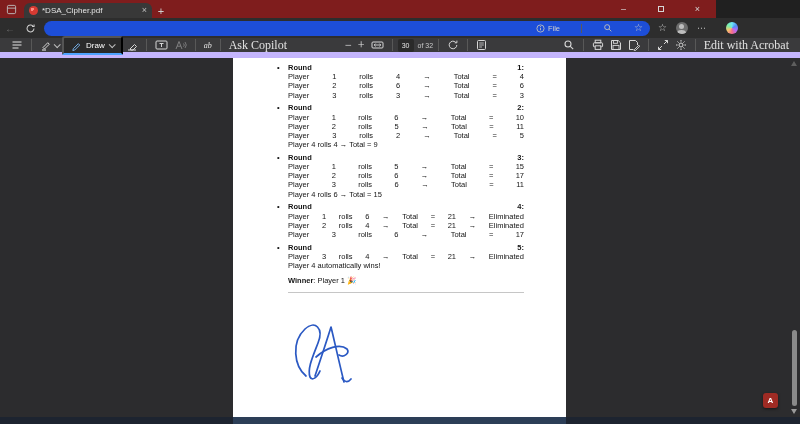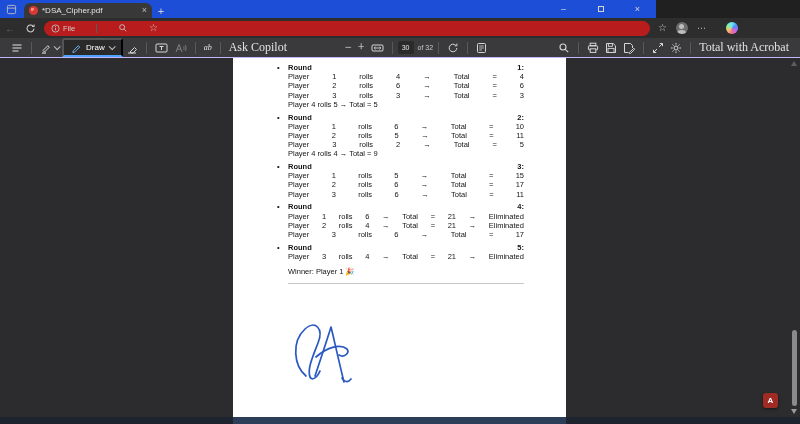--- a/index.html
+++ b/index.html
@@ -1,50 +1,50 @@
 <!DOCTYPE html>
 <html><head>
 <meta charset="utf-8">
 <style>
   * { box-sizing: border-box; margin: 0; padding: 0; }
   html,body { width: 800px; height: 424px; overflow: hidden; }
   body { font-family: "Liberation Sans", sans-serif; background:#202020; position:relative; }
 
   
-  .tabbar { position:absolute; left:0; top:0; width:656px; height:18px; background:#1d4ed8; display:flex; align-items:flex-end; }
+  .tabbar { position:absolute; left:0; top:0; width:716px; height:18px; background:#7f1d1d; display:flex; align-items:flex-end; }
   .tab-actions { width:22px; height:18px; display:flex; align-items:center; justify-content:center; }
   .tab-actions svg { display:block; }
   .tab { position:relative; margin-left:2px; width:128px; height:15px; background:#383838; border-radius:6px 6px 0 0; display:flex; align-items:center; padding:0 5px; gap:4px; }
   .tab-title { font-size:8px; color:#e6e6e6; flex:1; white-space:nowrap; overflow:hidden; }
   .favicon { width:9px; height:9px; border-radius:50%; background:radial-gradient(circle at 35% 35%, #ff8a80 0 18%, #d63a32 20% 100%); flex:0 0 auto; }
   .tab-close { font-size:9px; color:#bdbdbd; line-height:1; cursor:default; }
   .newtab { width:18px; height:15px; color:#cfcfcf; font-size:11px; display:flex; align-items:center; justify-content:center; }
   .wincontrols { position:absolute; right:0; top:0; height:18px; display:flex; }
   .wbtn { width:37px; height:18px; display:flex; align-items:center; justify-content:center; color:#d6d6d6; font-size:9px; }
   .wbtn .box { width:6px; height:6px; border:1px solid #d6d6d6; display:block; }
 
   
   .addrrow { position:absolute; left:0; top:18px; width:800px; height:20px; background:#2d2d2d; display:flex; align-items:center; }
   .navbtn { width:20px; height:20px; display:flex; align-items:center; justify-content:center; color:#cfcfcf; font-size:10px; }
   .navbtn.dim { color:#6f6f6f; }
-  .urlpill { height:15px; width:606px; margin-left:4px; background:#b91c1c; border-radius:8px; display:flex; align-items:center; padding:0 7px; gap:21px; }
+  .urlpill { height:15px; width:606px; margin-left:4px; background:#1d4ed8; border-radius:8px; display:flex; align-items:center; padding:0 7px; gap:21px;justify-content:flex-end; }
   .proto { font-size:7.5px; color:#cfcfcf; display:flex; align-items:center; gap:3px; }
   .pill-div { width:1px; height:9px; background:#5a5a5a; }
   .url { font-size:7.5px; color:#c3c3c3; white-space:nowrap; overflow:hidden; flex:1; }
   .pill-ic { color:#bdbdbd; display:flex; align-items:center; }
   .addr-right { display:flex; align-items:center; margin-left:8px; gap:9px; }
   .star { font-size:10px; color:#c9c9c9; line-height:1; }
   .avatar { width:12px; height:12px; border-radius:50%; background:#6d6d6d; position:relative; overflow:hidden; }
   .avatar:before { content:""; position:absolute; left:3.5px; top:2px; width:5px; height:5px; border-radius:50%; background:#bdbdbd; }
   .avatar:after { content:""; position:absolute; left:1.5px; top:7.5px; width:9px; height:6px; border-radius:50%; background:#bdbdbd; }
   .dots { color:#cfcfcf; font-size:9px; letter-spacing:1px; }
   .copilot { width:12px; height:12px; border-radius:50%; background:conic-gradient(#6ee7f5,#4f8df7,#b36bf5,#f56b8d,#f5c36b,#7df0a8,#6ee7f5); margin-left:10px; margin-right:6px; }
 
   
-  .pdfbar { position:absolute; left:0; top:38px; width:800px; height:20px; background:#3a3a3c; display:flex; align-items:center; padding:0 8px; border-bottom:1px solid #c4b5fd; }
+  .pdfbar { position:absolute; left:0; top:38px; width:800px; height:20px; background:#3a3a3c; display:flex; align-items:center; padding:0 8px; border-bottom:6px solid #c4b5fd; }
   .tbtn { background:none; border:none; display:flex; align-items:center; gap:2px; color:#e2e2e2; padding:2px 3px; font-family:Liberation Serif, serif; }
   .tbtn.dim { opacity:.45; }
   .tdiv { width:1px; height:12px; background:#585858; margin:0 5px; flex:0 0 auto; }
   .chev { width:5px; height:5px; border-right:1px solid #bdbdbd; border-bottom:1px solid #bdbdbd; transform:rotate(45deg) translateY(-1px); display:inline-block; }
   .drawbtn { background:#2a2a2a; border-radius:3px 3px 0 0; border-bottom:2px solid #4da3ff; padding:2px 7px; color:#fff; font-size:8px; display:flex; align-items:center; gap:4px; }
   .tlabel { font-size:12px; color:#e2e2e2; }
   .pagebox { min-width:16px; height:13px; background:#2a2a2a; border-radius:2px; color:#e6e6e6; font-size:7px; display:flex; align-items:center; justify-content:center; padding:0 3px; }
   .ofpages { font-size:7px; color:#c9c9c9; margin-left:4px; }
   .ablabel { font-size:8px; font-style:italic; color:#e2e2e2; }
 
@@ -54,21 +54,21 @@
   .page-strip { position:absolute; left:233px; bottom:0; width:333px; height:7px; background:#2c3e57; }
   .page { position:absolute; left:233px; top:0; width:333px; height:359px; background:#ffffff; }
   .doc { position:absolute; left:55px; top:5px; right:42px; font-size:7.5px; line-height:9.2px; color:#141414; }
   .round { margin-bottom:3.5px; }
   .rhead { display:flex; justify-content:space-between; font-weight:bold; position:relative; }
   .rhead .bullet { position:absolute; left:-11px; font-weight:bold; }
   .prow { display:flex; justify-content:space-between; }
   .prow span { white-space:pre; }
   .pfoot { }
   .winline { margin-top:6px; }
-  .winline b { font-weight:normal; }
+  .winline b { font-weight:bold; }
   .rule { margin-top:7px; border:0; border-top:1.4px solid #c6c6c6; }
   .sig { position:absolute; left:52px; top:262px; }
 
   
   .sbar { position:absolute; right:1px; top:0; width:10px; height:359px; }
   .sthumb { position:absolute; right:2px; top:272px; width:5px; height:76px; background:#8a8a8a; border-radius:3px; }
   .sarrow-down { position:absolute; right:2px; top:351px; width:0; height:0; border-left:3.5px solid transparent; border-right:3.5px solid transparent; border-top:5px solid #9a9a9a; }
   .sarrow-up { position:absolute; right:2px; top:3px; width:0; height:0; border-left:3.5px solid transparent; border-right:3.5px solid transparent; border-bottom:5px solid #5e5e5e; }
 
   
@@ -268,21 +268,21 @@
           <line x1="9.4" y1="6" x2="11" y2="6"></line>
           <line x1="2.5" y1="2.5" x2="3.6" y2="3.6"></line>
           <line x1="8.4" y1="8.4" x2="9.5" y2="9.5"></line>
           <line x1="2.5" y1="9.5" x2="3.6" y2="8.4"></line>
           <line x1="8.4" y1="3.6" x2="9.5" y2="2.5"></line>
         </g>
       </svg>
   </button>
   <span class="tdiv"></span>
   <button class="tbtn">
-    <span class="tlabel">Total with Acrobat</span>
+    <span class="tlabel">Edit with Acrobat</span>
   </button>
 </div>
 
 <div class="content">
   <div class="page">
     <div class="doc">
       <div>
           <div class="round">
             <div class="rhead">
               <span class="bullet">•</span>
@@ -312,21 +312,20 @@
             <div class="prow">
               <span>Player</span>
               <span>3</span>
               <span>rolls</span>
               <span>3</span>
               <span>→</span>
               <span>Total</span>
               <span>=</span>
               <span>3</span>
             </div>
-            <div class="pfoot">Player 4 rolls 5 → Total = 5</div>
           </div>
           <div class="round">
             <div class="rhead">
               <span class="bullet">•</span>
               <b>Round</b>
               <b>2:</b>
             </div>
             <div class="prow">
               <span>Player</span>
               <span>1</span>
@@ -388,20 +387,21 @@
             <div class="prow">
               <span>Player</span>
               <span>3</span>
               <span>rolls</span>
               <span>6</span>
               <span>→</span>
               <span>Total</span>
               <span>=</span>
               <span>11</span>
             </div>
+            <div class="pfoot">Player 4 rolls 6 → Total = 15</div>
           </div>
           <div class="round">
             <div class="rhead">
               <span class="bullet">•</span>
               <b>Round</b>
               <b>4:</b>
             </div>
             <div class="prow">
               <span>Player</span>
               <span>1</span>
@@ -448,20 +448,21 @@
               <span>3</span>
               <span>rolls</span>
               <span>4</span>
               <span>→</span>
               <span>Total</span>
               <span>=</span>
               <span>21</span>
               <span>→</span>
               <span>Eliminated</span>
             </div>
+            <div class="pfoot">Player 4 automatically wins!</div>
           </div>
         </div>
       <div class="winline">
         <b>Winner</b><span>: Player 1 🎉</span>
       </div>
       <hr class="rule">
     </div>
     <svg class="sig" width="80" height="68" viewBox="0 0 80 68">
       <g fill="none" stroke="#2b59c3" stroke-width="1.7" stroke-linecap="round" stroke-linejoin="round">
         <path d="M21 56 C 9 46, 6 22, 20 9 C 30 0, 39 8, 33 23 C 28 36, 22 49, 25 57 C 27 61, 32 58, 35 51"></path>

